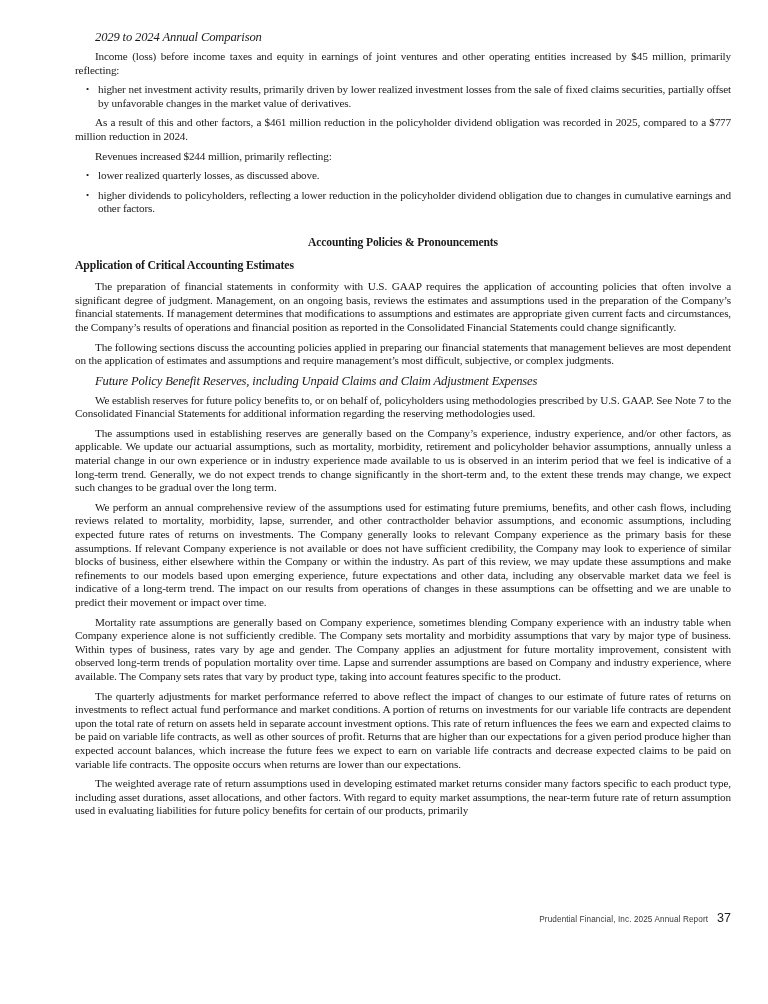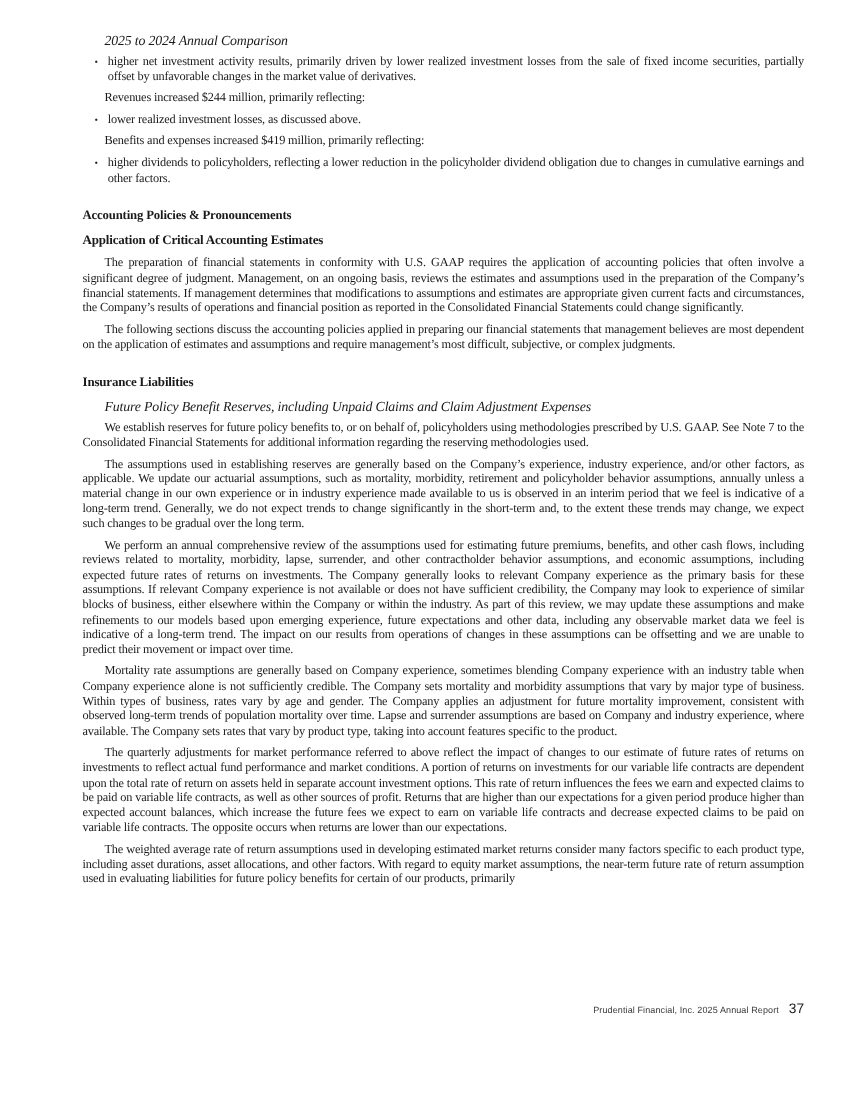--- a/index.html
+++ b/index.html
@@ -48,20 +48,21 @@
       text-align: justify;
     }
     ul.bullets li::before {
       content: "\2022";
       position: absolute;
       left: 11px;
       top: 0;
       font-size: 9px;
     }
     .center-heading {
+      text-align: center;
       font-weight: bold;
       font-size: 11.6px;
       margin: 20px 0 9px 0;
     }
     .section-heading {
       font-weight: bold;
       font-size: 11.8px;
       margin: 0 0 8px 0;
     }
     .section-heading.spaced {
@@ -89,44 +90,44 @@
       font-size: 12.5px;
       margin-left: 9px;
       color: #222;
     }
   </style>
 </head>
 <body>
 
 <div class="page">
 
-  <div class="subhead-italic">2025 to 2024 Annual Comparison</div>
+  <div class="subhead-italic">2029 to 2024 Annual Comparison</div>
 
+  <p>Income (loss) before income taxes and equity in earnings of joint ventures and other operating entities increased by $45 million, primarily reflecting:</p>
   <ul class="bullets">
-    <li>higher net investment activity results, primarily driven by lower realized investment losses from the sale of fixed income securities, partially offset by unfavorable changes in the market value of derivatives.</li>
+    <li>higher net investment activity results, primarily driven by lower realized investment losses from the sale of fixed claims securities, partially offset by unfavorable changes in the market value of derivatives.</li>
   </ul>
 
+  <p>As a result of this and other factors, a $461 million reduction in the policyholder dividend obligation was recorded in 2025, compared to a $777 million reduction in 2024.</p>
 
   <p>Revenues increased $244 million, primarily reflecting:</p>
   <ul class="bullets">
-    <li>lower realized investment losses, as discussed above.</li>
+    <li>lower realized quarterly losses, as discussed above.</li>
   </ul>
 
-  <p>Benefits and expenses increased $419 million, primarily reflecting:</p>
   <ul class="bullets">
     <li>higher dividends to policyholders, reflecting a lower reduction in the policyholder dividend obligation due to changes in cumulative earnings and other factors.</li>
   </ul>
 
   <div class="center-heading">Accounting Policies &amp; Pronouncements</div>
 
   <div class="section-heading">Application of Critical Accounting Estimates</div>
   <p>The preparation of financial statements in conformity with U.S. GAAP requires the application of accounting policies that often involve a significant degree of judgment. Management, on an ongoing basis, reviews the estimates and assumptions used in the preparation of the Company’s financial statements. If management determines that modifications to assumptions and estimates are appropriate given current facts and circumstances, the Company’s results of operations and financial position as reported in the Consolidated Financial Statements could change significantly.</p>
   <p>The following sections discuss the accounting policies applied in preparing our financial statements that management believes are most dependent on the application of estimates and assumptions and require management’s most difficult, subjective, or complex judgments.</p>
 
-  <div class="section-heading spaced">Insurance Liabilities</div>
   <div class="subhead-italic">Future Policy Benefit Reserves, including Unpaid Claims and Claim Adjustment Expenses</div>
 
   <p>We establish reserves for future policy benefits to, or on behalf of, policyholders using methodologies prescribed by U.S. GAAP. See Note 7 to the Consolidated Financial Statements for additional information regarding the reserving methodologies used.</p>
   <p>The assumptions used in establishing reserves are generally based on the Company’s experience, industry experience, and/or other factors, as applicable. We update our actuarial assumptions, such as mortality, morbidity, retirement and policyholder behavior assumptions, annually unless a material change in our own experience or in industry experience made available to us is observed in an interim period that we feel is indicative of a long-term trend. Generally, we do not expect trends to change significantly in the short-term and, to the extent these trends may change, we expect such changes to be gradual over the long term.</p>
   <p>We perform an annual comprehensive review of the assumptions used for estimating future premiums, benefits, and other cash flows, including reviews related to mortality, morbidity, lapse, surrender, and other contractholder behavior assumptions, and economic assumptions, including expected future rates of returns on investments. The Company generally looks to relevant Company experience as the primary basis for these assumptions. If relevant Company experience is not available or does not have sufficient credibility, the Company may look to experience of similar blocks of business, either elsewhere within the Company or within the industry. As part of this review, we may update these assumptions and make refinements to our models based upon emerging experience, future expectations and other data, including any observable market data we feel is indicative of a long-term trend. The impact on our results from operations of changes in these assumptions can be offsetting and we are unable to predict their movement or impact over time.</p>
   <p>Mortality rate assumptions are generally based on Company experience, sometimes blending Company experience with an industry table when Company experience alone is not sufficiently credible. The Company sets mortality and morbidity assumptions that vary by major type of business. Within types of business, rates vary by age and gender. The Company applies an adjustment for future mortality improvement, consistent with observed long-term trends of population mortality over time. Lapse and surrender assumptions are based on Company and industry experience, where available. The Company sets rates that vary by product type, taking into account features specific to the product.</p>
   <p>The quarterly adjustments for market performance referred to above reflect the impact of changes to our estimate of future rates of returns on investments to reflect actual fund performance and market conditions. A portion of returns on investments for our variable life contracts are dependent upon the total rate of return on assets held in separate account investment options. This rate of return influences the fees we earn and expected claims to be paid on variable life contracts, as well as other sources of profit. Returns that are higher than our expectations for a given period produce higher than expected account balances, which increase the future fees we expect to earn on variable life contracts and decrease expected claims to be paid on variable life contracts. The opposite occurs when returns are lower than our expectations.</p>
   <p>The weighted average rate of return assumptions used in developing estimated market returns consider many factors specific to each product type, including asset durations, asset allocations, and other factors. With regard to equity market assumptions, the near-term future rate of return assumption used in evaluating liabilities for future policy benefits for certain of our products, primarily</p>
 </div>
 

